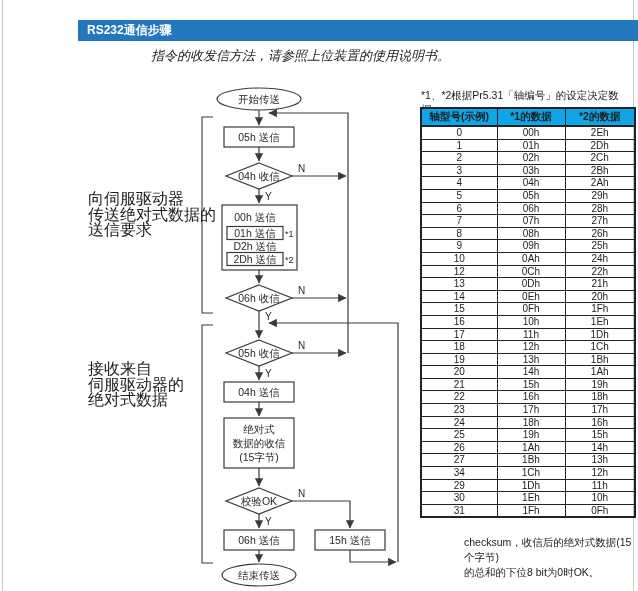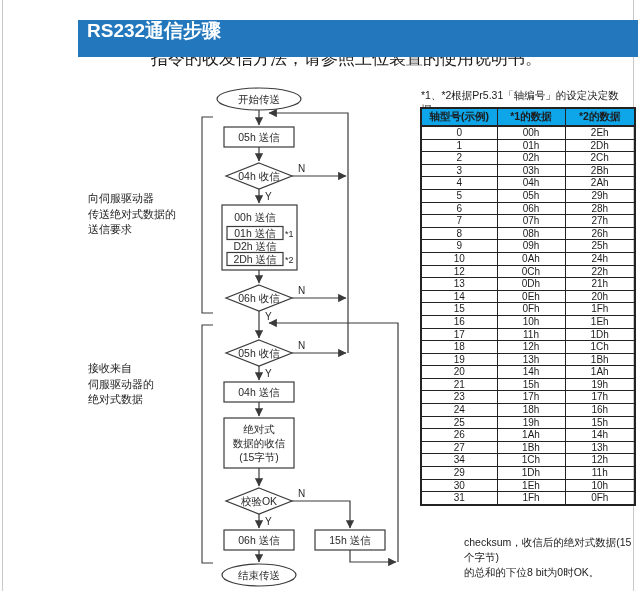--- a/index.html
+++ b/index.html
@@ -6,36 +6,36 @@
   body {
     width:638px; height:591px; position:relative; overflow:hidden;
     background:#ffffff; color:#222;
     font-family:"Liberation Sans","DejaVu Sans",sans-serif;
   }
   .edge { position:absolute; top:0; bottom:0; width:1px; background:#c9c9c9; }
   #edge-left  { left:2px; }
   #edge-right { left:633px; }
 
   #titlebar {
-    position:absolute; left:78px; top:20px; width:560px; height:37px;
-    background:#2277BD; color:#fff; font-weight:bold; font-size:19px;
+    position:absolute; left:78px; top:20px; width:560px; height:21px;
+    background:#2277BD; color:#fff; font-weight:bold; font-size:12px;
     line-height:21px; padding-left:9px; box-sizing:border-box; z-index:2;
   }
-  #intro { position:absolute; left:151px; top:47px; font-size:17px; color:#1c1c1c; }
+  #intro { position:absolute; left:151px; top:47px; font-size:13px; color:#1c1c1c;font-style:italic; }
 
   #flow { position:absolute; left:0; top:0; }
   #flow .shape   { fill:#ffffff; stroke:#3a3a3a; stroke-width:1.2; }
   #flow .wire    { fill:none; stroke:#3a3a3a; stroke-width:1.2; }
   #flow .bracket { fill:none; stroke:#3a3a3a; stroke-width:1.1; }
   #flow text { font-family:"Liberation Sans","DejaVu Sans",sans-serif; fill:#2a2a2a; }
   #flow .nt   { font-size:10.5px; text-anchor:middle; }
   #flow .ny   { font-size:10px; }
   #flow .mark { font-size:9px; }
 
-  .grouplabel { position:absolute; left:88px; font-size:11px; line-height:15.5px; color:#1c1c1c; }
+  .grouplabel { position:absolute; left:88px; font-size:16px; line-height:15.5px; color:#1c1c1c; }
   #grouplabel-1 { top:191px; }
   #grouplabel-2 { top:361px; }
 
   #note-above { position:absolute; left:421px; top:89px; font-size:10.5px; color:#1c1c1c; }
 
   #axis-table {
     position:absolute; left:420px; top:107px; width:214px;
     border-collapse:collapse; table-layout:fixed;
     font-size:10px; color:#1c1c1c; border:2px solid #222;
   }
@@ -258,20 +258,25 @@
         <td>20</td>
         <td>14h</td>
         <td>1Ah</td>
       </tr>
       <tr>
         <td>21</td>
         <td>15h</td>
         <td>19h</td>
       </tr>
       <tr>
+        <td>22</td>
+        <td>16h</td>
+        <td>18h</td>
+      </tr>
+      <tr>
         <td>23</td>
         <td>17h</td>
         <td>17h</td>
       </tr>
       <tr>
         <td>24</td>
         <td>18h</td>
         <td>16h</td>
       </tr>
       <tr>

